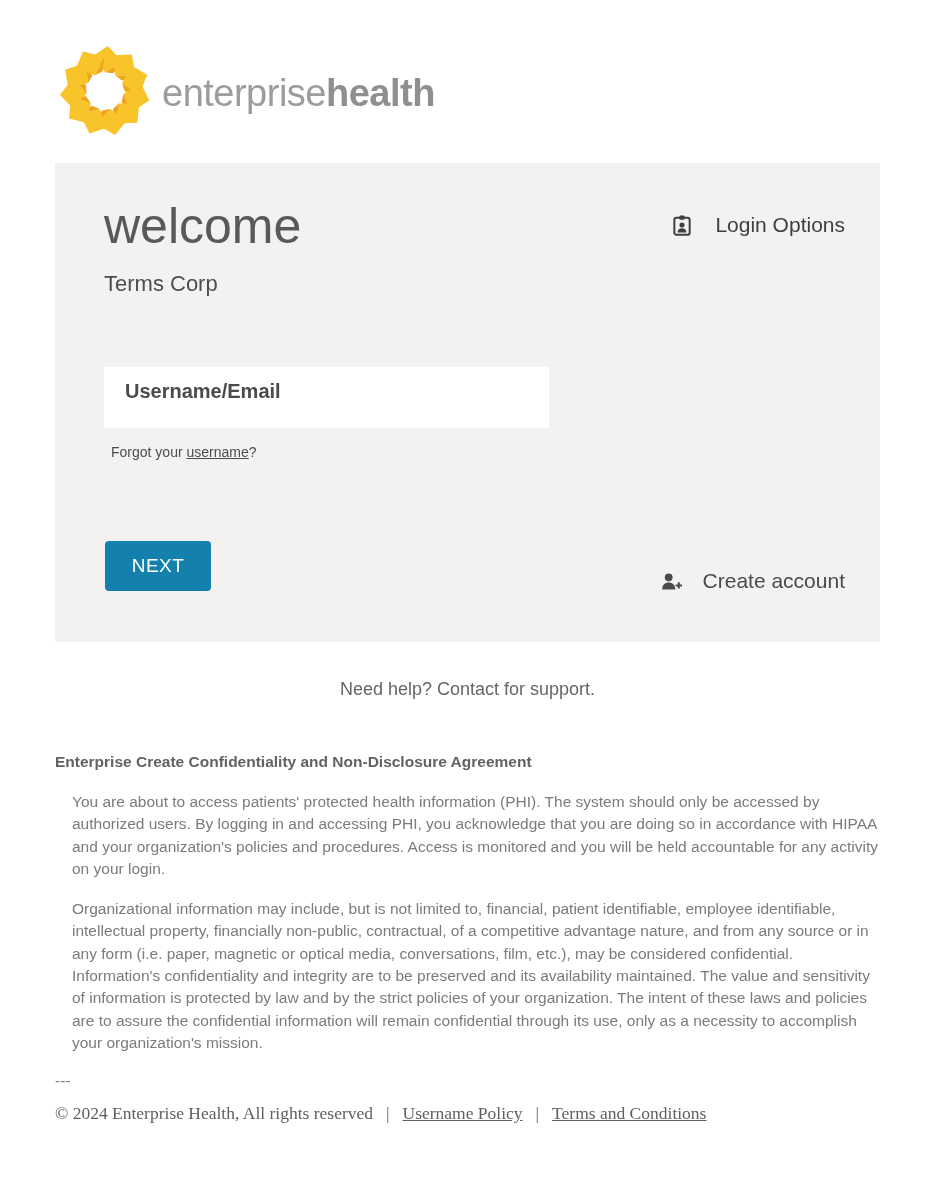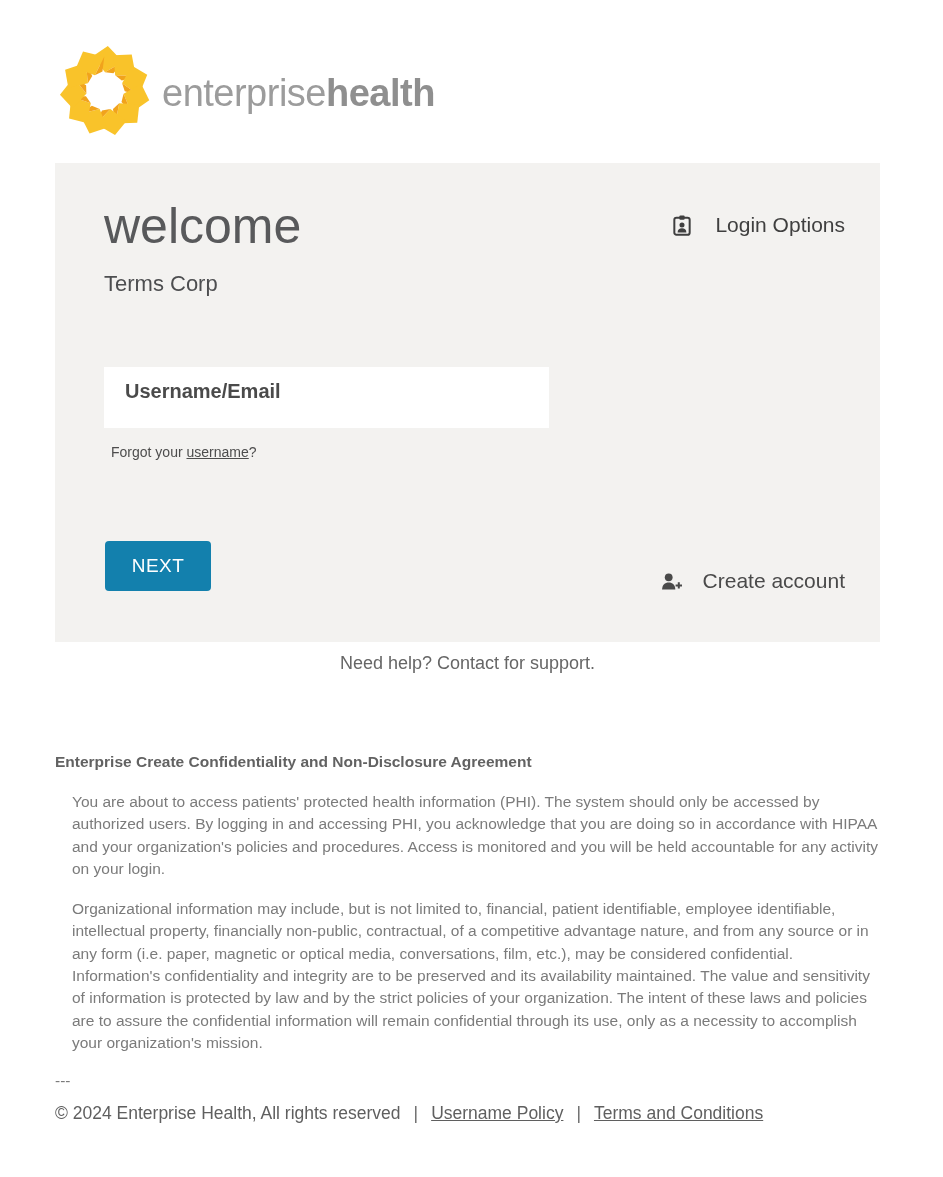--- a/index.html
+++ b/index.html
@@ -64,41 +64,41 @@
     cursor: pointer;
   }
   .create-account {
     position: absolute; right: 35px; top: 406px;
     display: flex; align-items: center; gap: 20px;
     font-size: 21px; color: #4a4a4a; cursor: pointer;
   }
 
   
   .support {
-    position: absolute; left: 55px; top: 653px; width: 825px;
+    position: absolute; left: 55px; top: 679px; width: 825px;
     text-align: center; font-size: 18px; color: #666;
   }
 
   
   .agreement { position: absolute; left: 55px; top: 752px; width: 828px; }
   .agreement h2 {
     font-size: 15.5px; font-weight: 700; color: #626262;
     margin: 0 0 19px 0; line-height: 20px;
   }
   .agreement p {
     font-size: 15.5px; line-height: 22.3px; color: #7b7b7b;
     margin: 0 0 18px 17px;
   }
   .agreement .divider { color: #7b7b7b; font-size: 15.5px; margin-top: 14px; }
 
   
   .footer {
     position: absolute; left: 55px; top: 1103px;
     display: flex; align-items: flex-end; gap: 13px;
-    font-size: 17.5px; color: #5f5f5f; white-space: nowrap;
+    font-size: 17.5px; color: #5f5f5f; white-space: nowrap; font-family: Liberation Serif, serif;
   }
   .footer a { color: #5f5f5f; text-decoration: underline; cursor: pointer; }
   .footer .sep { color: #6b6b6b; }
 </style>
 </head>
 <body>
 
 <div class="page">
 
   <div class="logo">

